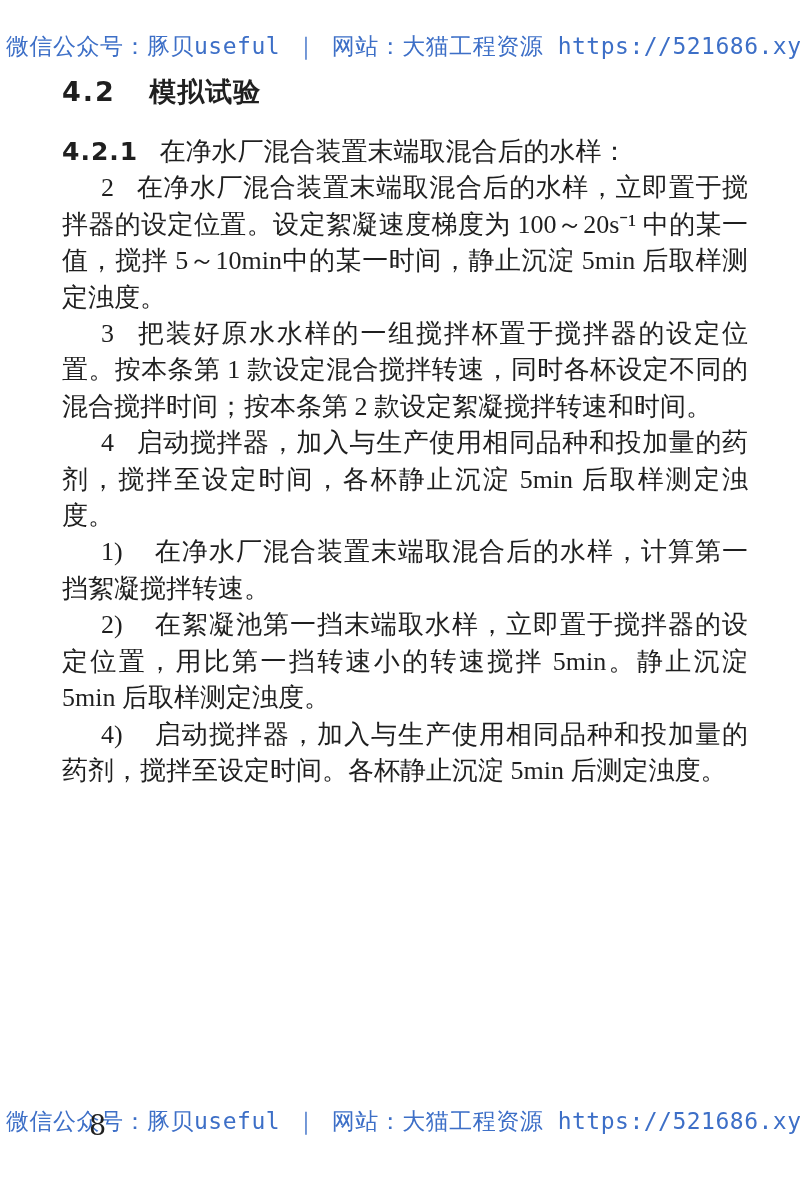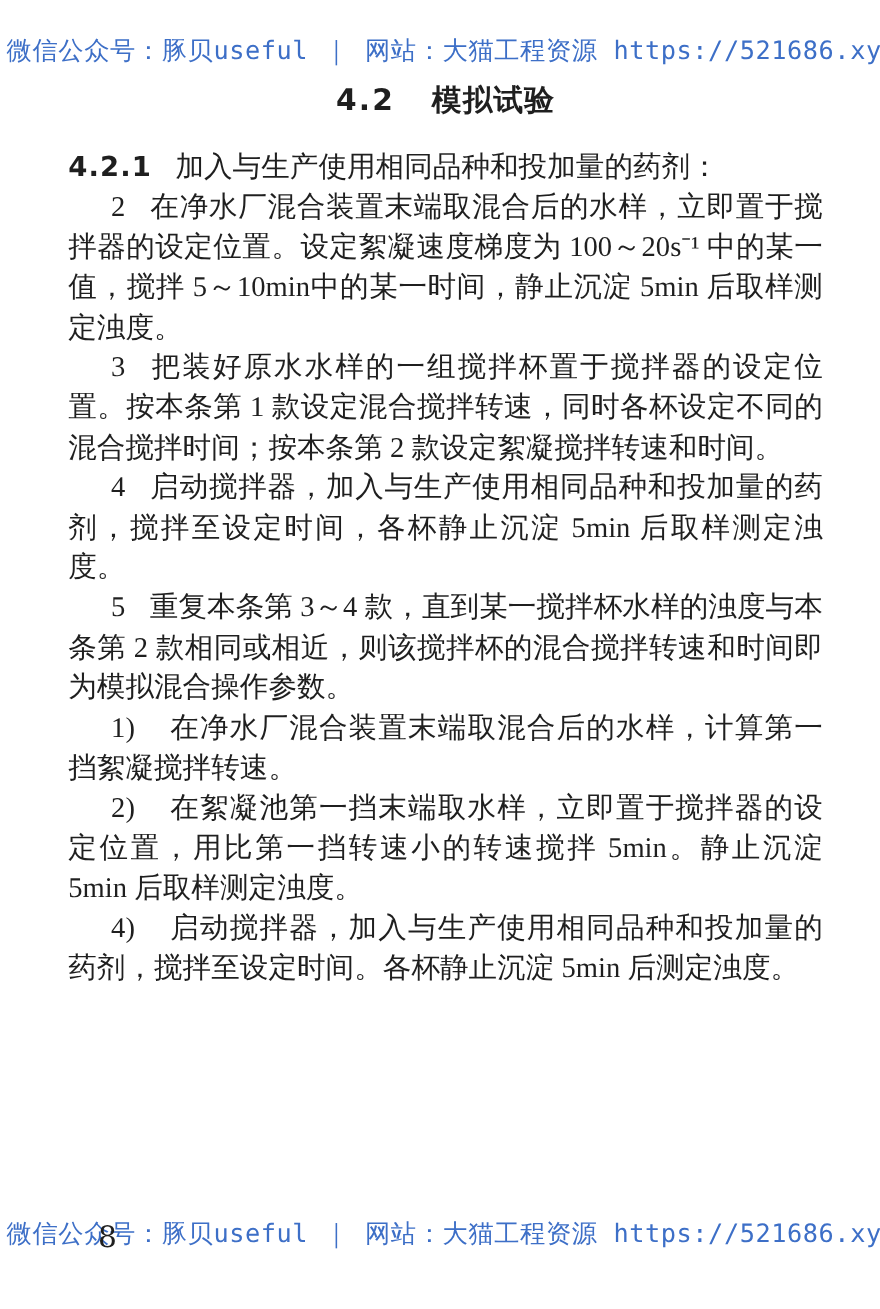--- a/index.html
+++ b/index.html
@@ -35,21 +35,20 @@
   .content {
     position: absolute;
     left: 62px;
     top: 76px;
     width: 686px;
     color: var(--ink, #1f1f1f);
     z-index: 2;
   }
   .title {
     margin: 0 0 27px 0;
-    text-align: center;
     font-size: 27px;
     line-height: 31px;
     font-weight: bold;
     font-family: "DejaVu Sans", "Liberation Sans", sans-serif;
     letter-spacing: 1px;
   }
   .title-num { margin-right: 0.85em; letter-spacing: 2px; }
   .para {
     margin: 0;
     font-size: 26px;
@@ -75,25 +74,24 @@
 <div class="page">
 
   <div class="watermark wm-top">微信公众号：豚贝useful ｜ 网站：大猫工程资源 https://521686.xyz/</div>
 
   <div class="content">
     <h1 class="title">
       <span class="title-num">4.2</span>
       <span class="title-text">模拟试验</span>
     </h1>
     <div class="body">
-        <p class="para clause"><span class="num">4.2.1</span><span class="txt">加入与生产使用相同品种和投加量的药剂：</span></p>
+        <p class="para clause"><span class="num">4.2.1</span><span class="txt">在净水厂混合装置末端取混合后的水样：</span></p>
         <p class="para item"><span class="num">2</span><span class="txt">在净水厂混合装置末端取混合后的水样，立即置于搅拌器的设定位置。设定絮凝速度梯度为 100～20s⁻¹ 中的某一值，搅拌 5～10min中的某一时间，静止沉淀 5min 后取样测定浊度。</span></p>
         <p class="para item"><span class="num">3</span><span class="txt">把装好原水水样的一组搅拌杯置于搅拌器的设定位置。按本条第 1 款设定混合搅拌转速，同时各杯设定不同的混合搅拌时间；按本条第 2 款设定絮凝搅拌转速和时间。</span></p>
         <p class="para item"><span class="num">4</span><span class="txt">启动搅拌器，加入与生产使用相同品种和投加量的药剂，搅拌至设定时间，各杯静止沉淀 5min 后取样测定浊度。</span></p>
-        <p class="para item"><span class="num">5</span><span class="txt">重复本条第 3～4 款，直到某一搅拌杯水样的浊度与本条第 2 款相同或相近，则该搅拌杯的混合搅拌转速和时间即为模拟混合操作参数。</span></p>
         <p class="para subitem"><span class="num">1)</span><span class="txt">在净水厂混合装置末端取混合后的水样，计算第一挡絮凝搅拌转速。</span></p>
         <p class="para subitem"><span class="num">2)</span><span class="txt">在絮凝池第一挡末端取水样，立即置于搅拌器的设定位置，用比第一挡转速小的转速搅拌 5min。静止沉淀 5min 后取样测定浊度。</span></p>
         <p class="para subitem"><span class="num">4)</span><span class="txt">启动搅拌器，加入与生产使用相同品种和投加量的药剂，搅拌至设定时间。各杯静止沉淀 5min 后测定浊度。</span></p>
       </div>
   </div>
 
   <span class="page-number">8</span>
 
   <div class="watermark wm-bottom">微信公众号：豚贝useful ｜ 网站：大猫工程资源 https://521686.xyz/</div>
 

